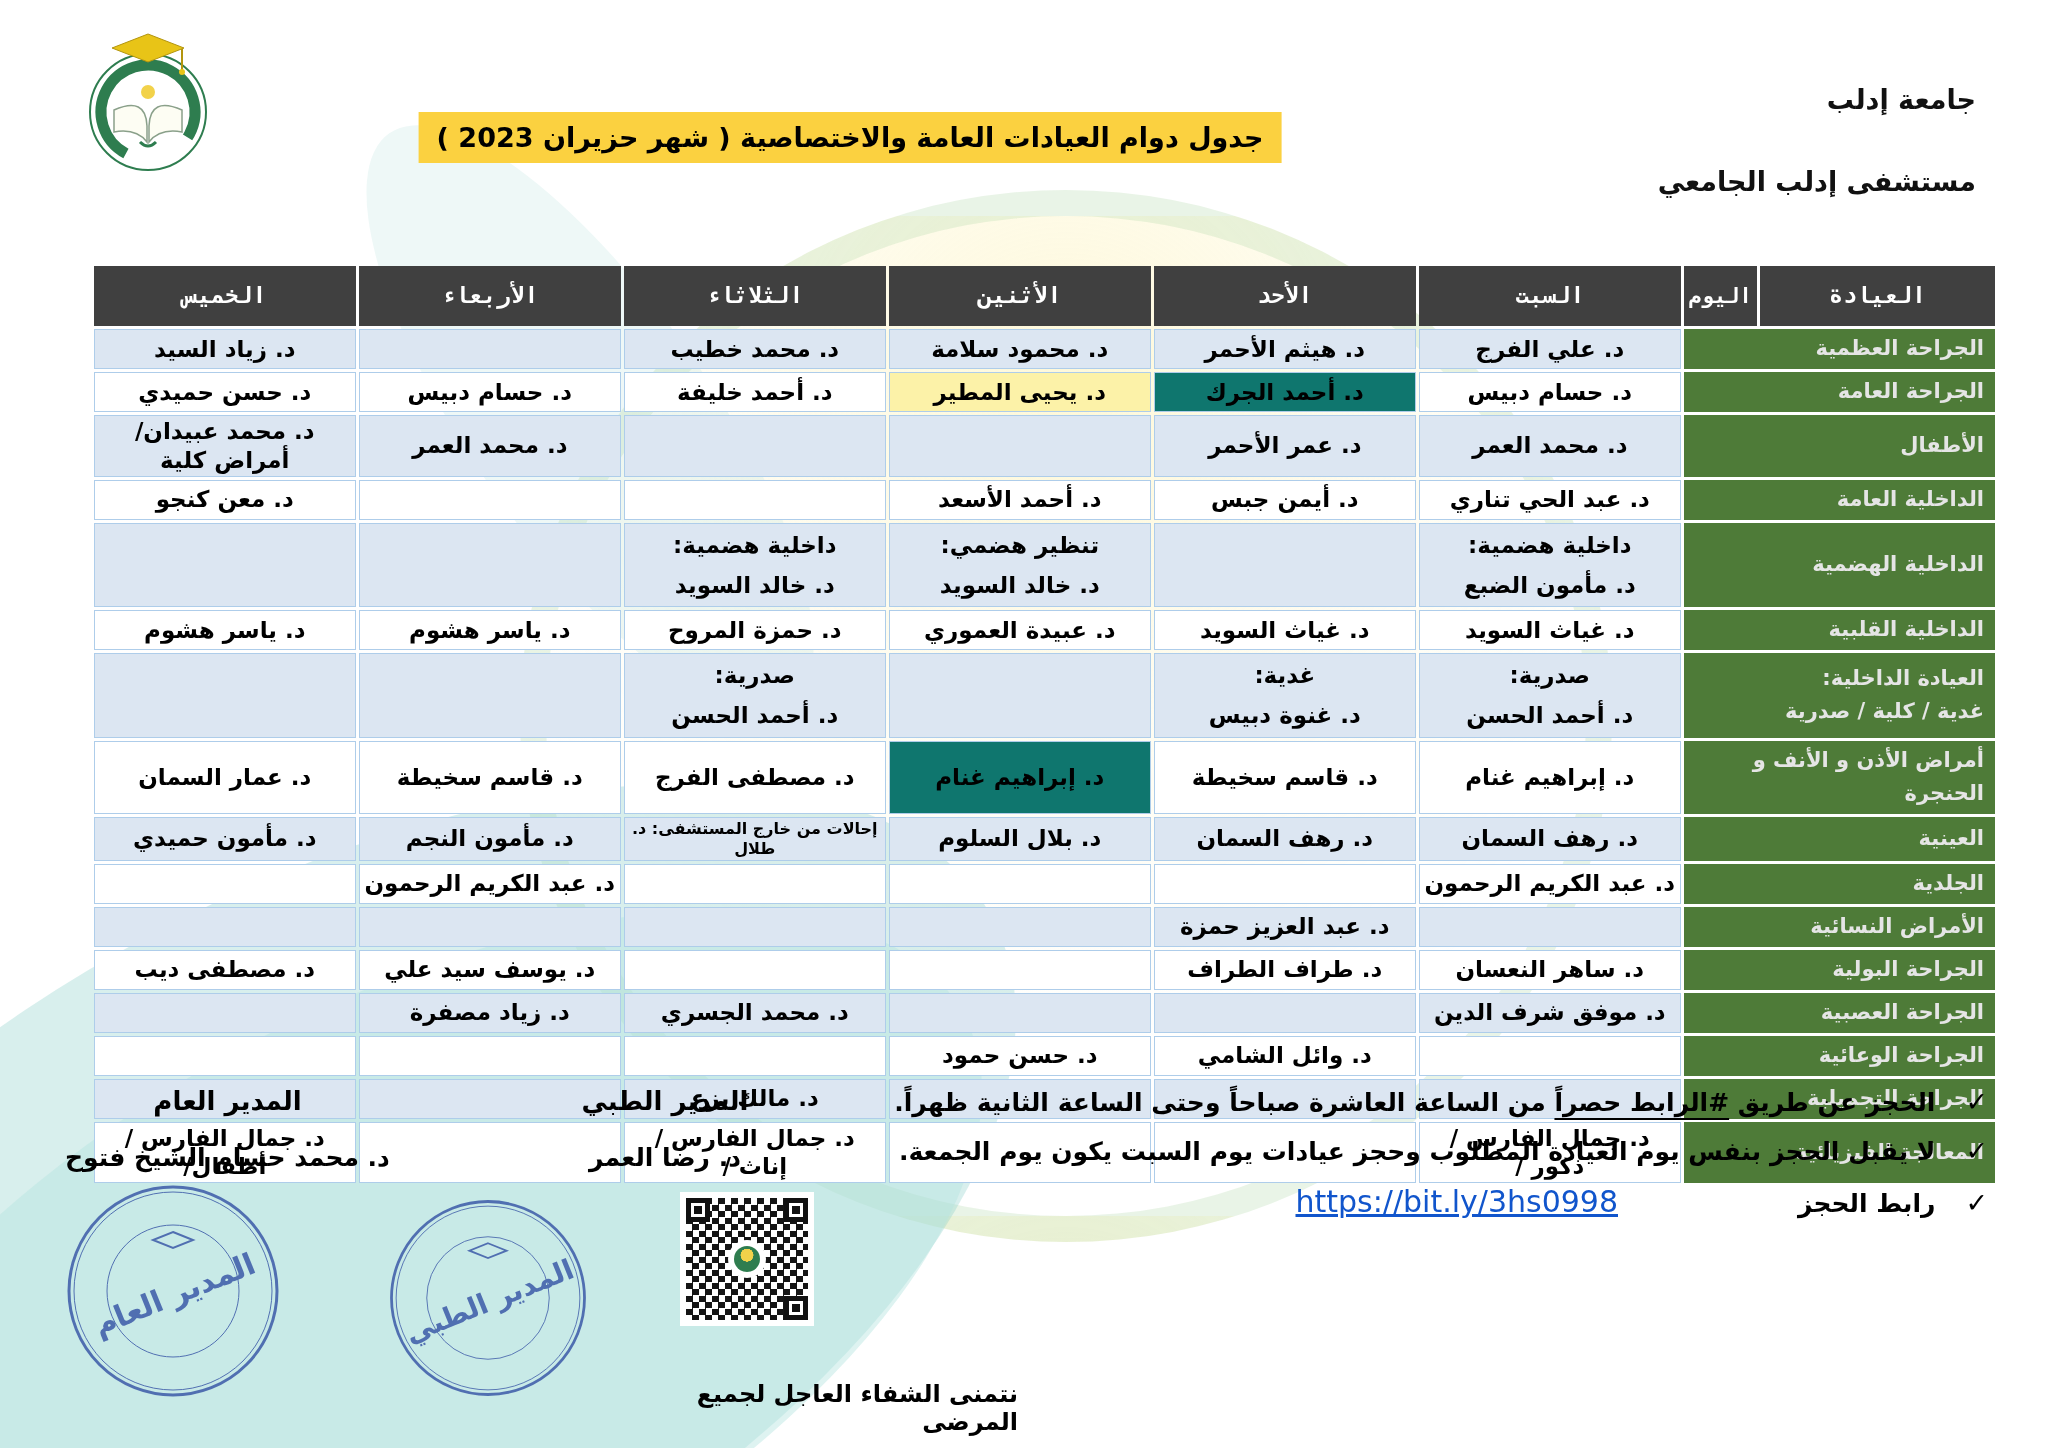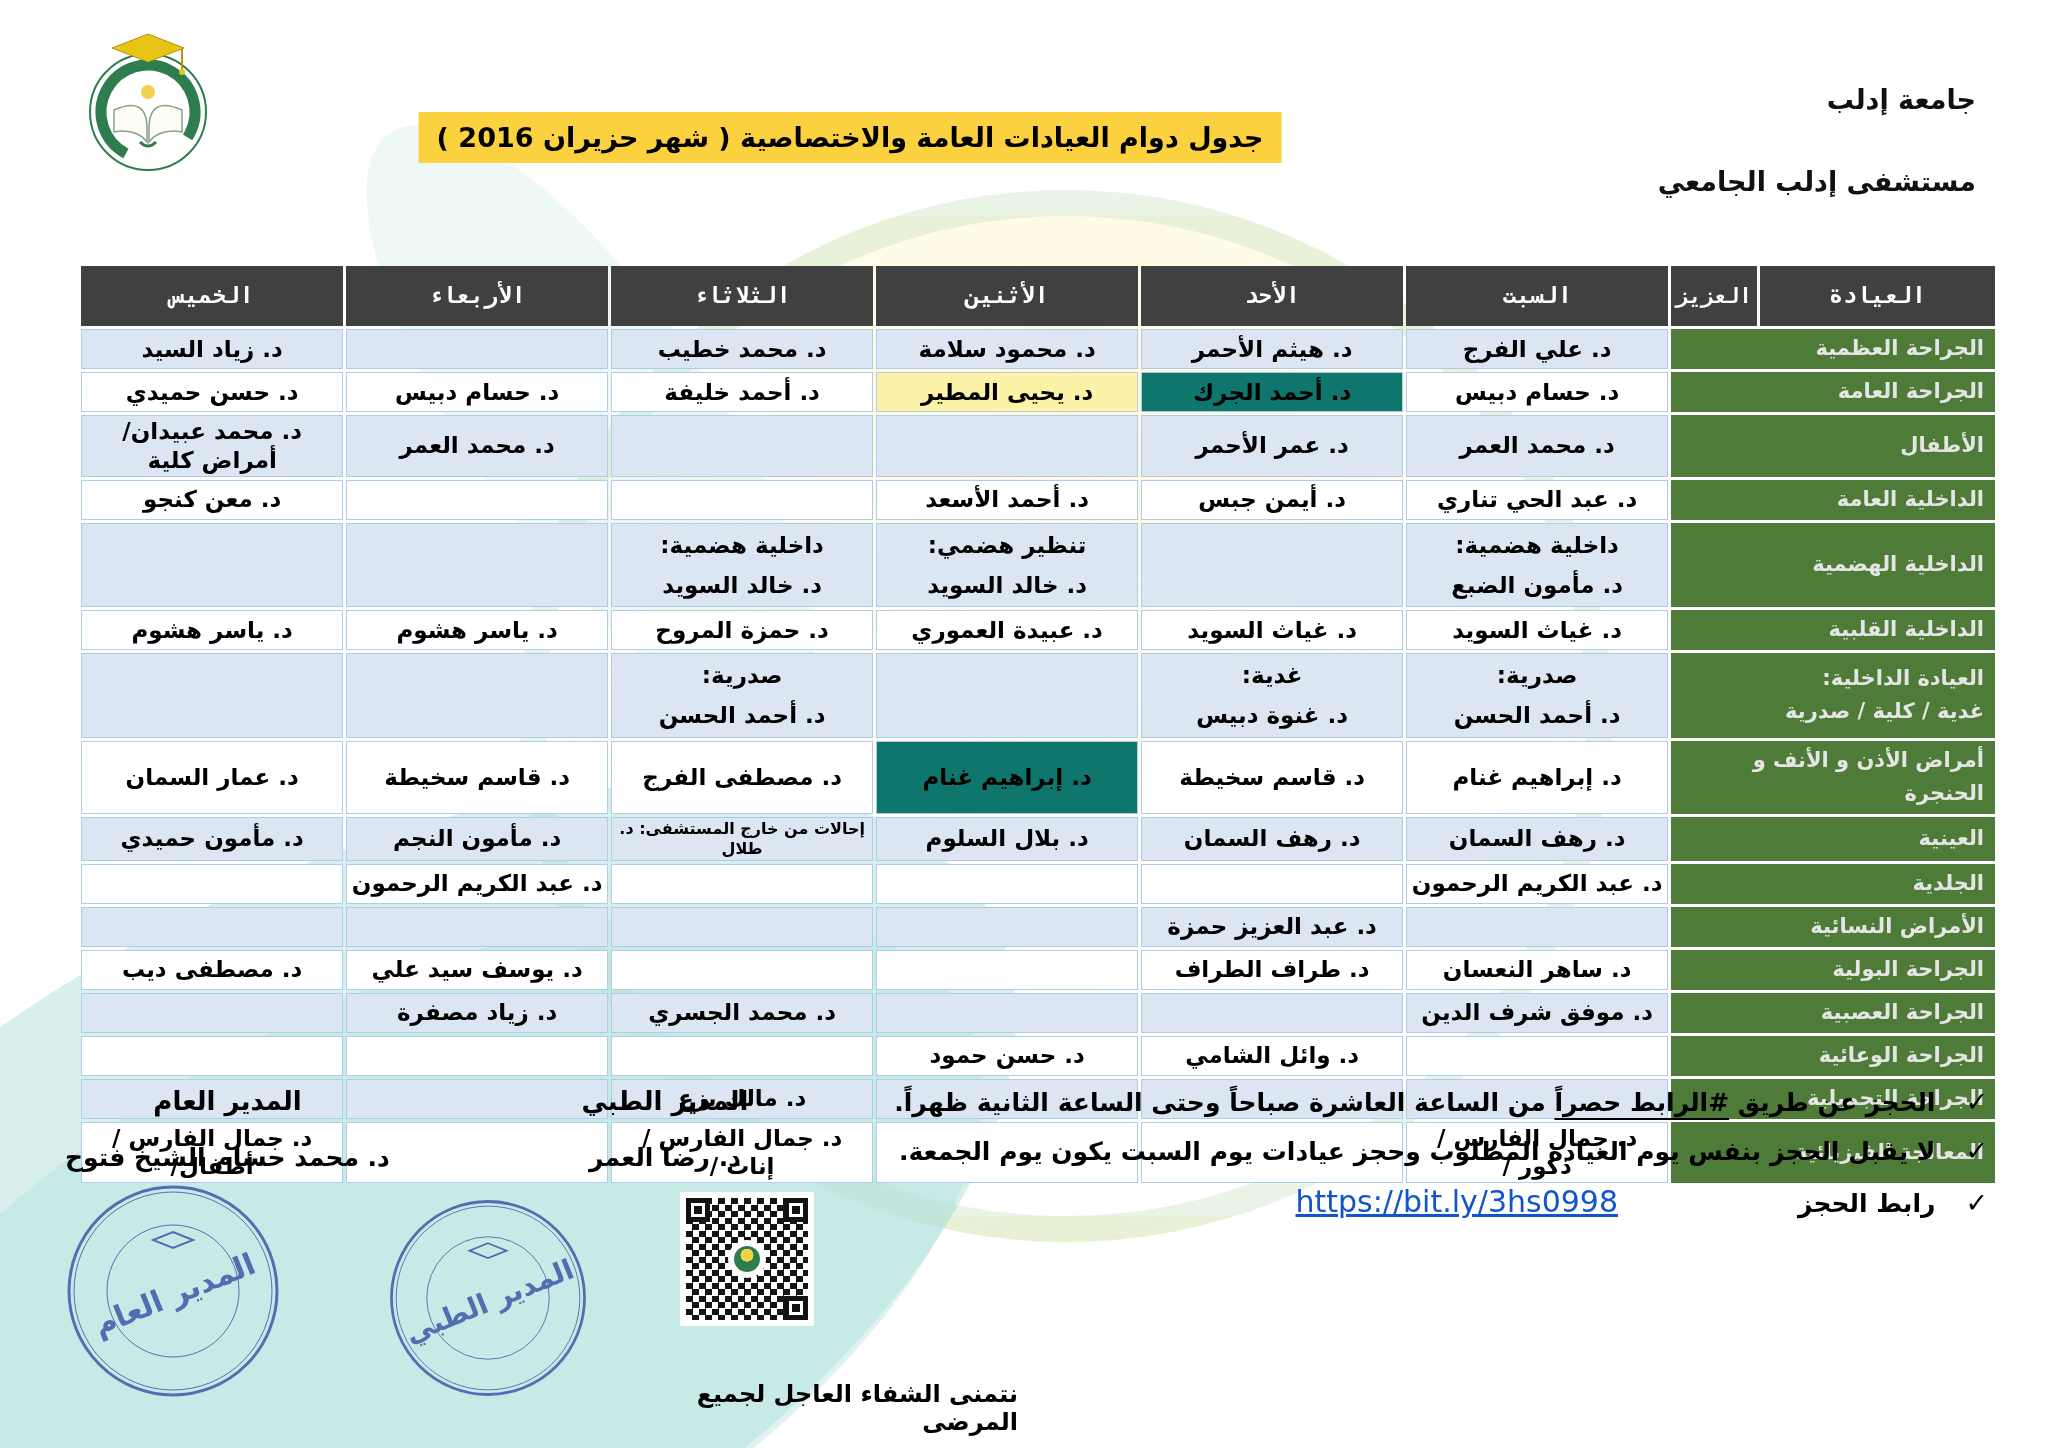--- a/index.html
+++ b/index.html
@@ -136,37 +136,37 @@
   <line x1="98" y1="19" x2="98" y2="40" stroke="#b3950e" stroke-width="2"></line>
   <circle cx="98" cy="42" r="3" fill="#e8c417"></circle>
   <circle cx="64" cy="62" r="7" fill="#f2d24a"></circle>
   <path d="M30,80 Q62,66 63,96 L63,112 Q52,98 30,102 Z" fill="#fdfdf3" stroke="#8aa08a" stroke-width="1.5"></path>
   <path d="M98,80 Q66,66 65,96 L65,112 Q76,98 98,102 Z" fill="#fdfdf3" stroke="#8aa08a" stroke-width="1.5"></path>
   <path d="M56,112 Q64,120 72,112" fill="none" stroke="#2e7d4f" stroke-width="3"></path>
 </svg>
 
 <div class="z1 org-line1">جامعة إدلب</div>
 <div class="z1 org-line2">مستشفى إدلب الجامعي</div>
-<div class="z1 title-banner">جدول دوام العيادات العامة والاختصاصية ( شهر حزيران 2016 )</div>
+<div class="z1 title-banner">جدول دوام العيادات العامة والاختصاصية ( شهر حزيران 2023 )</div>
 
 <table class="schedule" id="schedule-table">
   <colgroup>
     <col class="c-clinic">
       <col class="c-day">
     <col class="c-d">
       <col class="c-d">
       <col class="c-d">
       <col class="c-d">
       <col class="c-d">
       <col class="c-d">
   </colgroup>
   <thead id="schedule-head">
       <tr>
         <th class="hclinic">العيادة</th>
-        <th class="hday hsmall">العزيز</th>
+        <th class="hday hsmall">اليوم</th>
         <th class="hday">السبت</th>
         <th class="hday">الأحد</th>
         <th class="hday">الأثنين</th>
         <th class="hday">الثلاثاء</th>
         <th class="hday">الأربعاء</th>
         <th class="hday">الخميس</th>
       </tr>
     </thead>
   <tbody id="schedule-body">
       <tr class="r blue">

